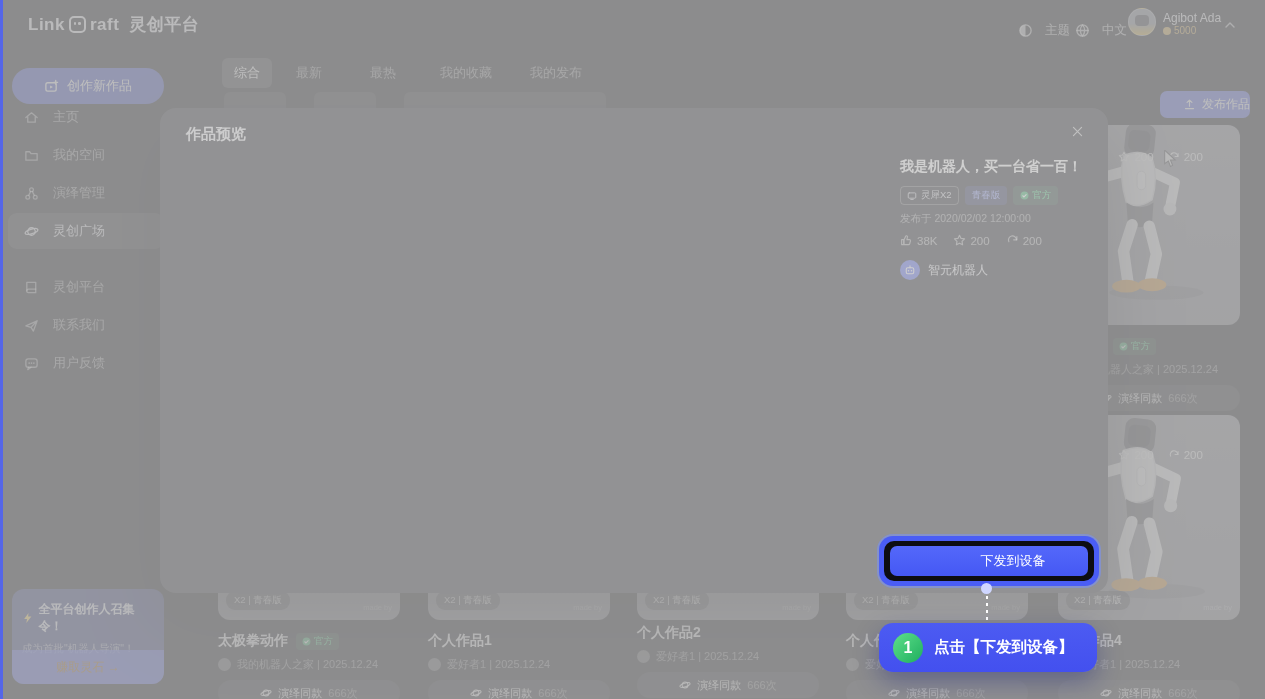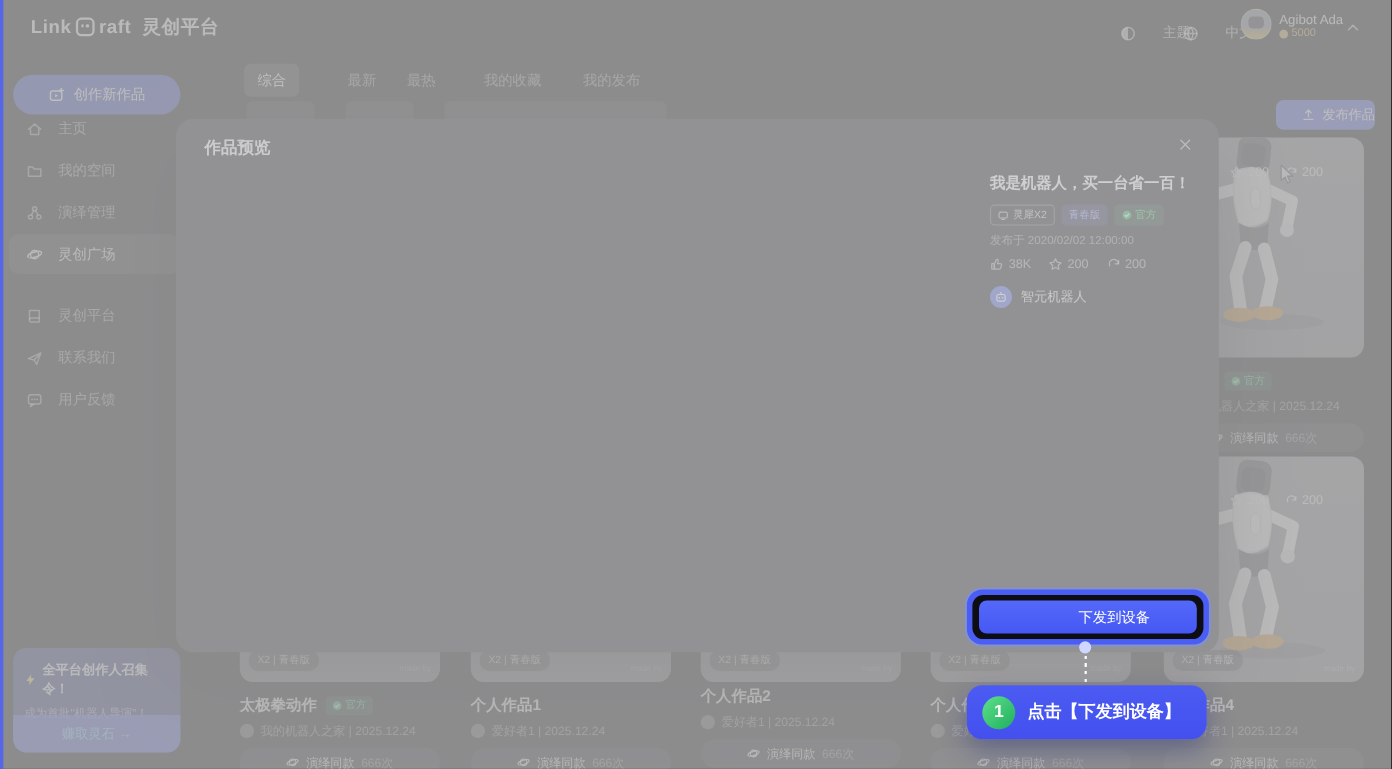--- a/index.html
+++ b/index.html
@@ -6,38 +6,38 @@
   *{box-sizing:border-box;font-family:"Liberation Sans","DejaVu Sans",sans-serif;}
   .screen{position:relative;width:1265px;height:699px;overflow:hidden;background:#17171c;}
   .abs{position:absolute;}
   svg{display:block;}
   .ico{stroke:currentColor;fill:none;stroke-width:1.4;stroke-linecap:round;stroke-linejoin:round;}
 
   
   .logo{left:28px;top:13px;display:flex;align-items:center;gap:4px;color:#f0f0f4;font-size:17px;font-weight:bold;letter-spacing:.5px;}
   .logo .cbox{width:17px;height:17px;border:2px solid #f0f0f4;border-radius:5px;position:relative;}
   .logo .cbox i{position:absolute;top:4px;width:2.5px;height:2.5px;background:#f0f0f4;border-radius:50%;}
-  .hdr-item{display:flex;align-items:center;gap:24px;color:rgba(255,255,255,.72);font-size:12.5px;}
+  .hdr-item{display:flex;align-items:center;gap:12px;color:rgba(255,255,255,.72);font-size:12.5px;}
   .avatar{width:28px;height:28px;border-radius:50%;background:linear-gradient(180deg,#8b8f9a 55%,#d9b13e 100%);overflow:hidden;border:1px solid rgba(255,255,255,.25);}
   .avatar .head{width:14px;height:11px;background:#3c3c44;border-radius:4px;margin:6px auto 0;}
   .uname{color:#ececf0;font-size:12px;line-height:13px;}
   .coin{display:flex;align-items:center;gap:3px;color:#d4a84e;font-size:10px;}
   .coin i{width:8px;height:8px;border-radius:50%;background:#d4a84e;display:inline-block;}
 
   
   .create-btn{left:12px;top:68px;width:152px;height:36px;border-radius:18px;background:rgba(77,95,240,.8);
     display:flex;align-items:center;justify-content:center;gap:8px;color:#fff;font-size:13px;}
   .side-item{left:8px;width:156px;height:36px;border-radius:9px;display:flex;align-items:center;gap:14px;
     padding-left:16px;color:rgba(255,255,255,.55);font-size:13px;}
   .side-item.active{background:rgba(255,255,255,.1);color:#e8e8ee;}
   .promo{left:12px;top:589px;width:152px;height:95px;border-radius:12px;background:rgba(86,101,235,.45);padding:12px 10px 0;}
   .promo .l1{display:flex;gap:5px;color:#eceef8;font-size:12px;font-weight:bold;align-items:center;}
   .promo .l2{margin-top:7px;color:rgba(255,255,255,.55);font-size:10.5px;}
   .promo .pbtn{position:absolute;left:0;bottom:0;width:100%;height:34px;border-radius:0 0 12px 12px;background:rgba(99,114,242,.75);
-    display:flex;align-items:center;justify-content:center;color:#7dd3fc;font-size:12px;}
+    display:flex;align-items:center;justify-content:center;color:#a16207;font-size:12px;}
 
   
   .tab{top:58px;height:30px;display:flex;align-items:center;justify-content:center;color:rgba(255,255,255,.55);font-size:13px;padding:0 12px;border-radius:6px;}
   .tab.active{background:rgba(255,255,255,.15);color:#fff;}
   .filterbox{top:92px;height:26px;border-radius:6px;background:rgba(255,255,255,.09);}
   .publish-btn{left:1160px;top:91px;width:90px;height:27px;border-radius:7px;background:rgba(95,112,248,.9);
     display:flex;align-items:center;justify-content:flex-end;gap:6px;color:#fff;font-size:12px;}
 
   
   .card{width:182px;}
@@ -223,21 +223,21 @@
       <svg width="12" height="14" viewBox="0 0 16 16">
           <path d="M9 1L3 9.5h4L6 15l7-9H8.5z" fill="#ffd95e"></path>
         </svg>
       <span>全平台创作人召集令！</span>
     </div>
     <div class="l2">成为首批"机器人导演"！</div>
     <div class="pbtn">赚取灵石 →</div>
   </div>
 
   <div class="abs tab active" style="left:222px">综合</div>
-  <div class="abs tab" style="left:304px">最新</div>
+  <div class="abs tab" style="left:284px">最新</div>
   <div class="abs tab" style="left:358px">最热</div>
   <div class="abs tab" style="left:428px">我的收藏</div>
   <div class="abs tab" style="left:518px">我的发布</div>
   <div class="abs filterbox" style="left:224px;width:62px"></div>
   <div class="abs filterbox" style="left:314px;width:62px"></div>
   <div class="abs filterbox" style="left:404px;width:202px"></div>
   <div class="abs publish-btn">
     <svg class="ico" width="13" height="13" viewBox="0 0 16 16">
         <path d="M8 10V3M5 5.5L8 2.5l3 3M3 13h10"></path>
       </svg>

